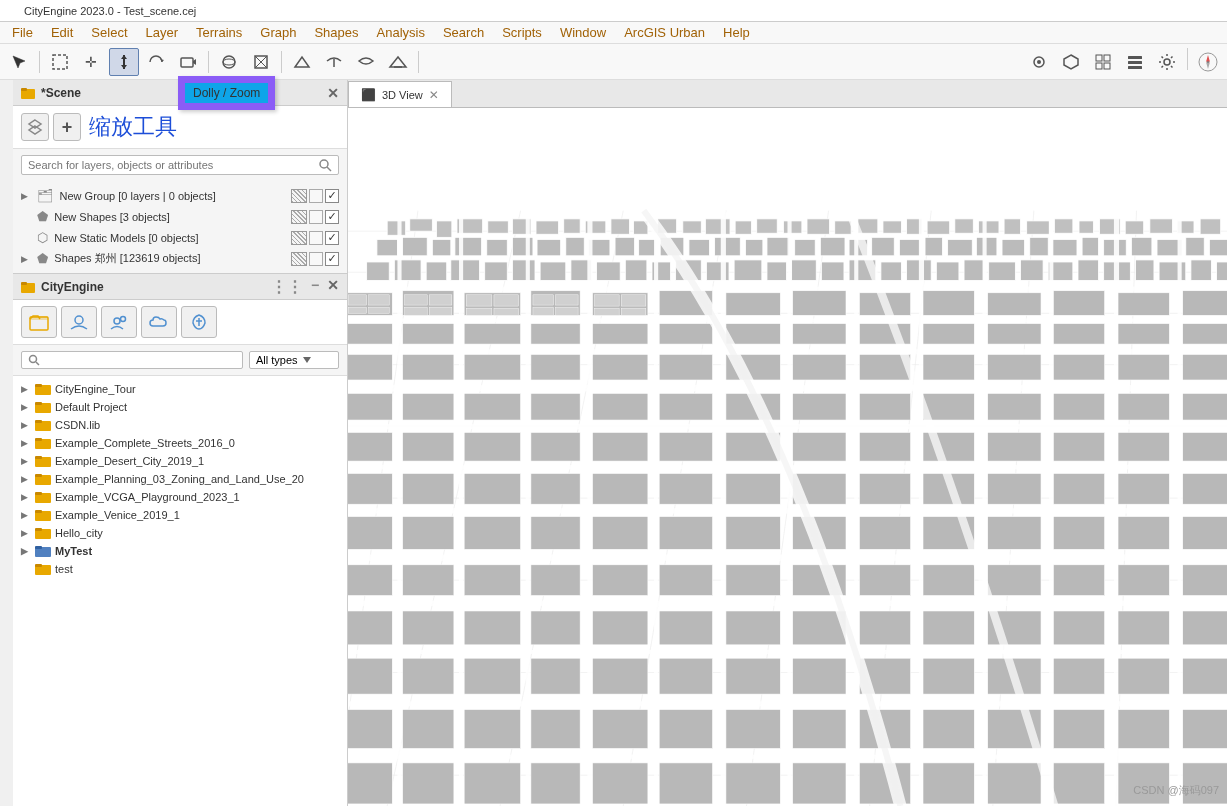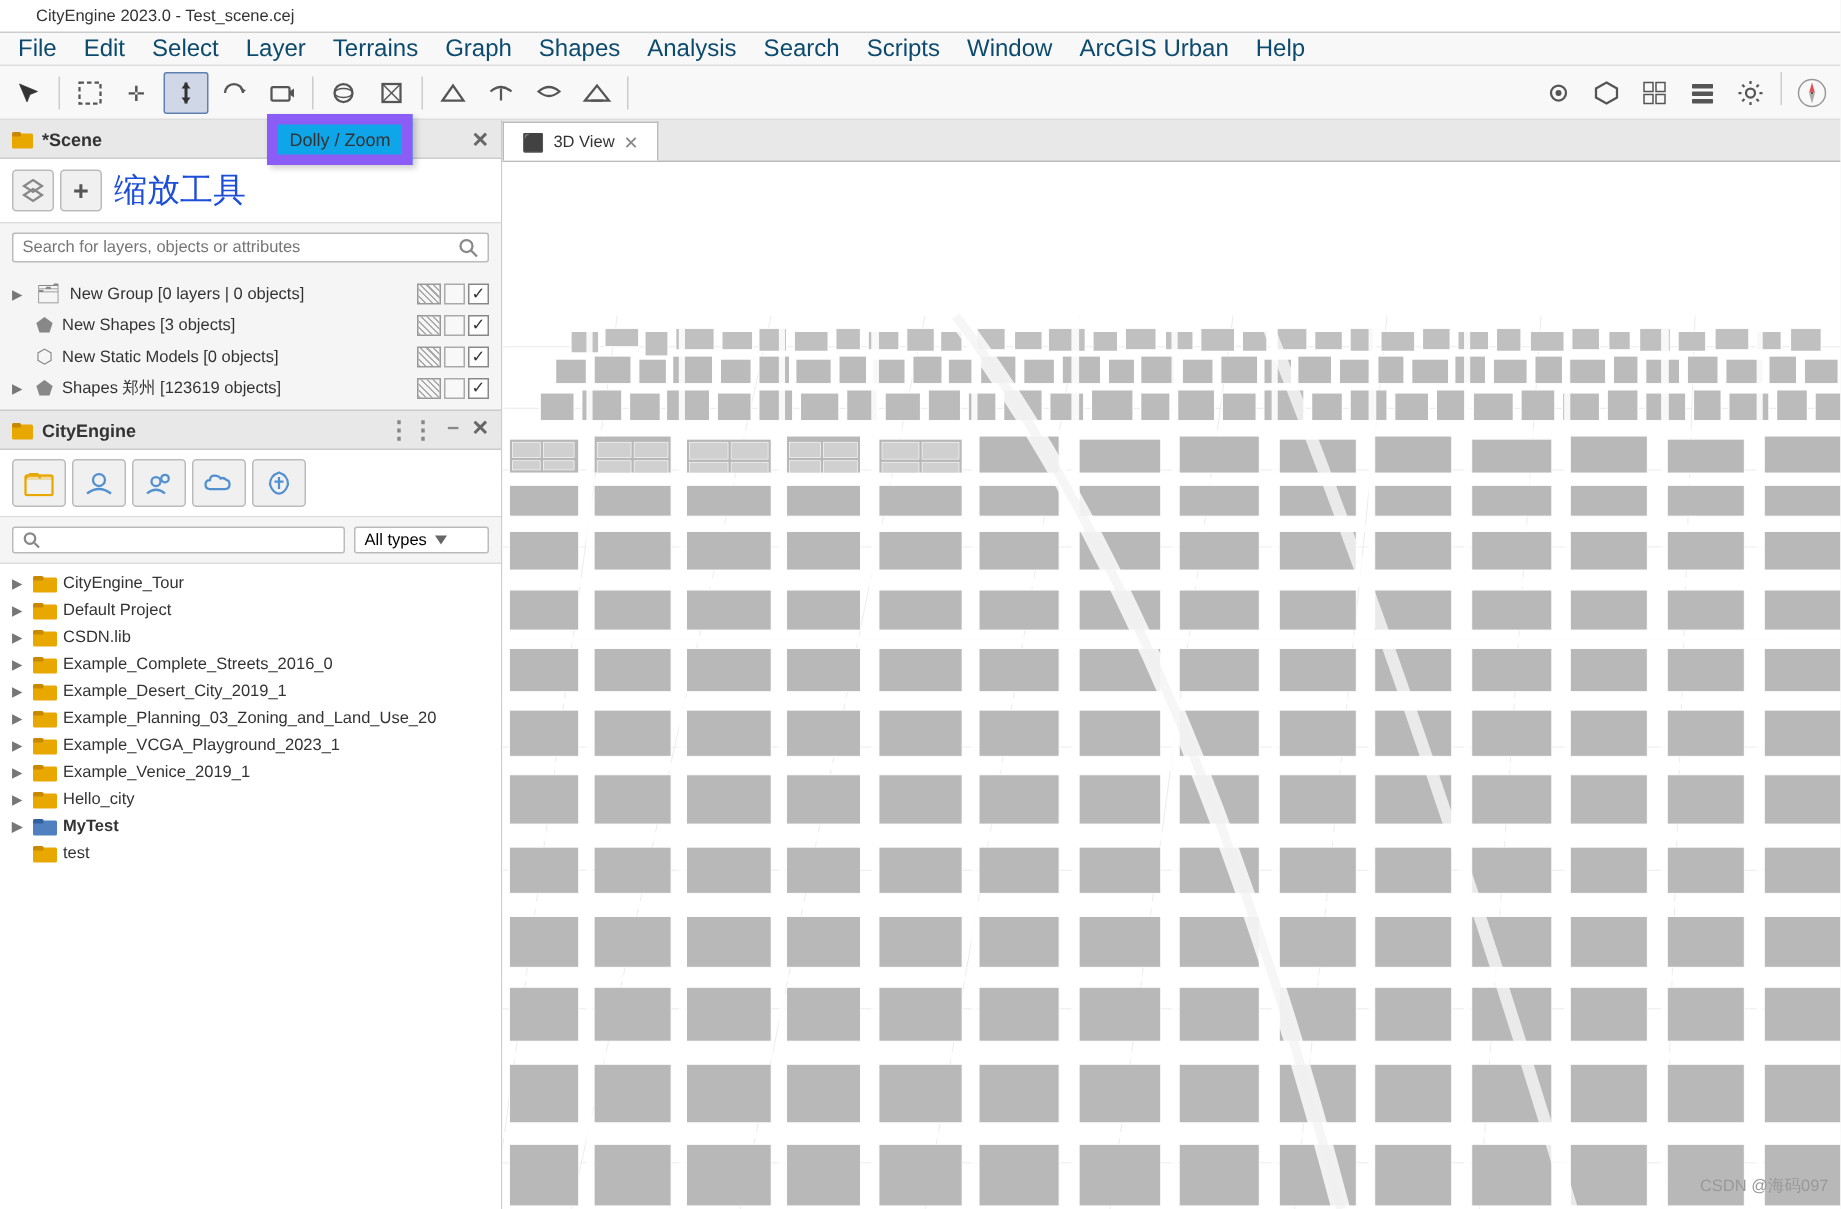--- a/index.html
+++ b/index.html
@@ -23,22 +23,22 @@
       height: 22px;
       display: flex;
       align-items: center;
       padding: 0 4px;
       border-bottom: 1px solid #ddd;
       gap: 2px;
     }
     .menu-item {
       padding: 2px 8px;
       cursor: pointer;
-      font-size: 16px;
-      color: #0c4a6e;
+      font-size: 13px;
+      color: #a16207;
     }
 
     
     .toolbar {
       background: #f8f8f8;
       height: 36px;
       display: flex;
       align-items: center;
       padding: 0 4px;
       border-bottom: 1px solid #ddd;
@@ -73,20 +73,21 @@
       font-size: 12px;
       color: #333;
       z-index: 100;
       box-shadow: 2px 2px 4px rgba(0,0,0,0.2);
     }
 
     
     .main-layout {
       display: flex;
       height: calc(806px - 22px - 22px - 36px);
+      margin-left: 13px;
     }
 
     
     .left-panel {
       width: 335px;
       min-width: 335px;
       display: flex;
       flex-direction: column;
       background: #f5f5f5;
       border-right: 1px solid #ccc;

